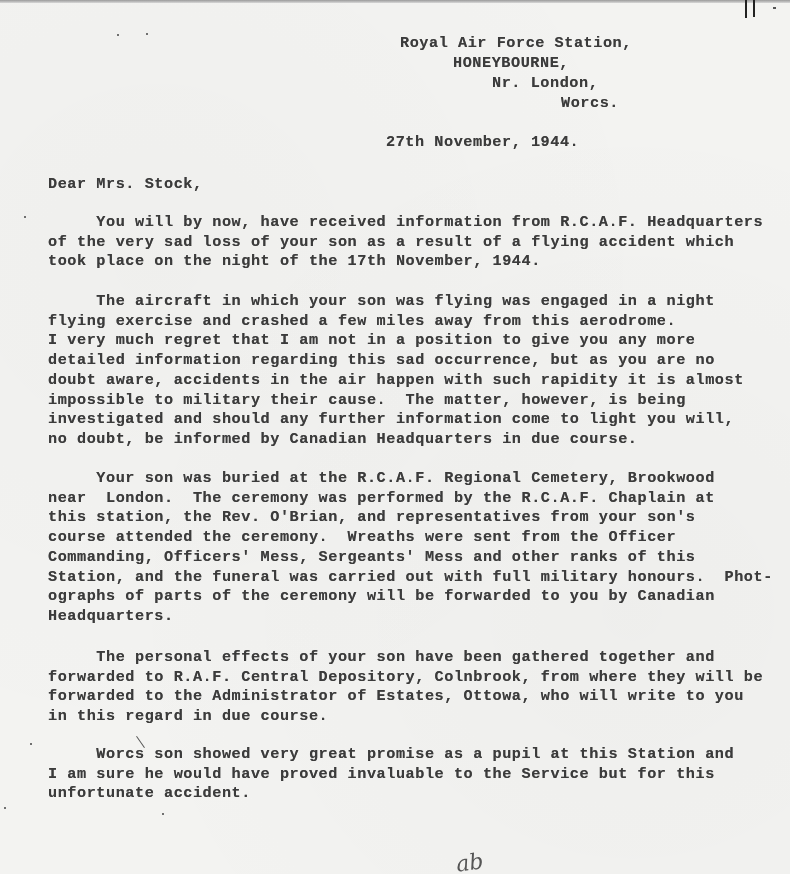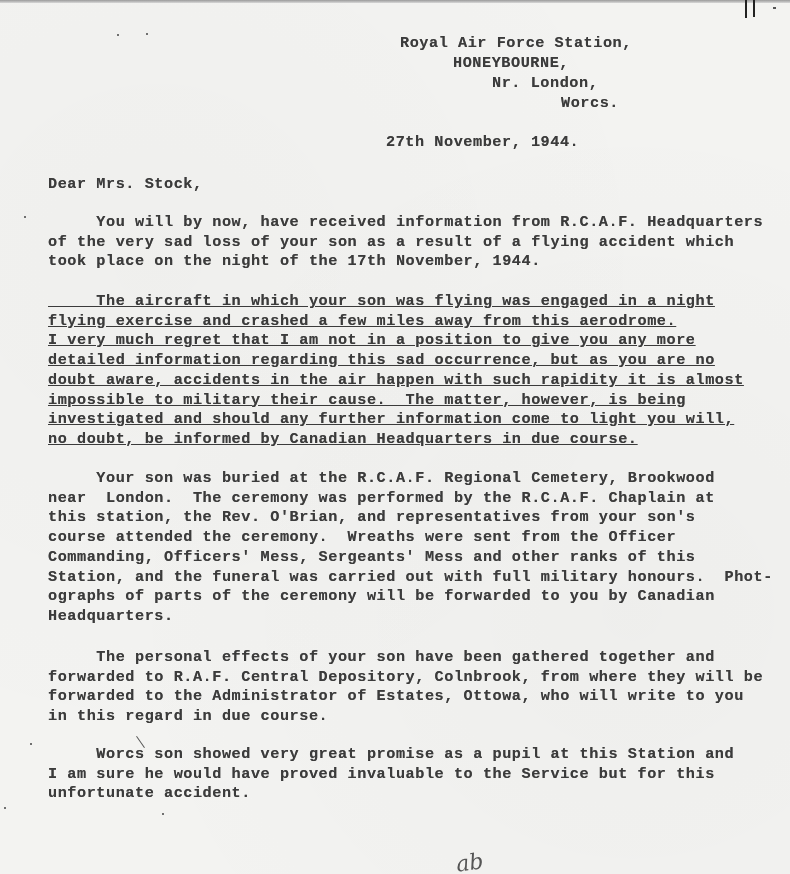--- a/index.html
+++ b/index.html
@@ -59,21 +59,21 @@
   <div class="tw" style="left:386px; top:133px;">27th November, 1944.</div>
 
   <div class="tw" style="left:48px; top:175px;">Dear Mrs. Stock,</div>
 
   <div class="para" style="top:213px;">
     <span class="line">     You will by now, have received information from R.C.A.F. Headquarters</span>
     <span class="line">of the very sad loss of your son as a result of a flying accident which</span>
     <span class="line">took place on the night of the 17th November, 1944.</span>
   </div>
 
-  <div class="para" style="top:292px;text-decoration:underline;">
+  <div class="para" style="top:292px;">
     <span class="line">     The aircraft in which your son was flying was engaged in a night</span>
     <span class="line">flying exercise and crashed a few miles away from this aerodrome.</span>
     <span class="line">I very much regret that I am not in a position to give you any more</span>
     <span class="line">detailed information regarding this sad occurrence, but as you are no</span>
     <span class="line">doubt aware, accidents in the air happen with such rapidity it is almost</span>
     <span class="line">impossible to military their cause.  The matter, however, is being</span>
     <span class="line">investigated and should any further information come to light you will,</span>
     <span class="line">no doubt, be informed by Canadian Headquarters in due course.</span>
   </div>
 

